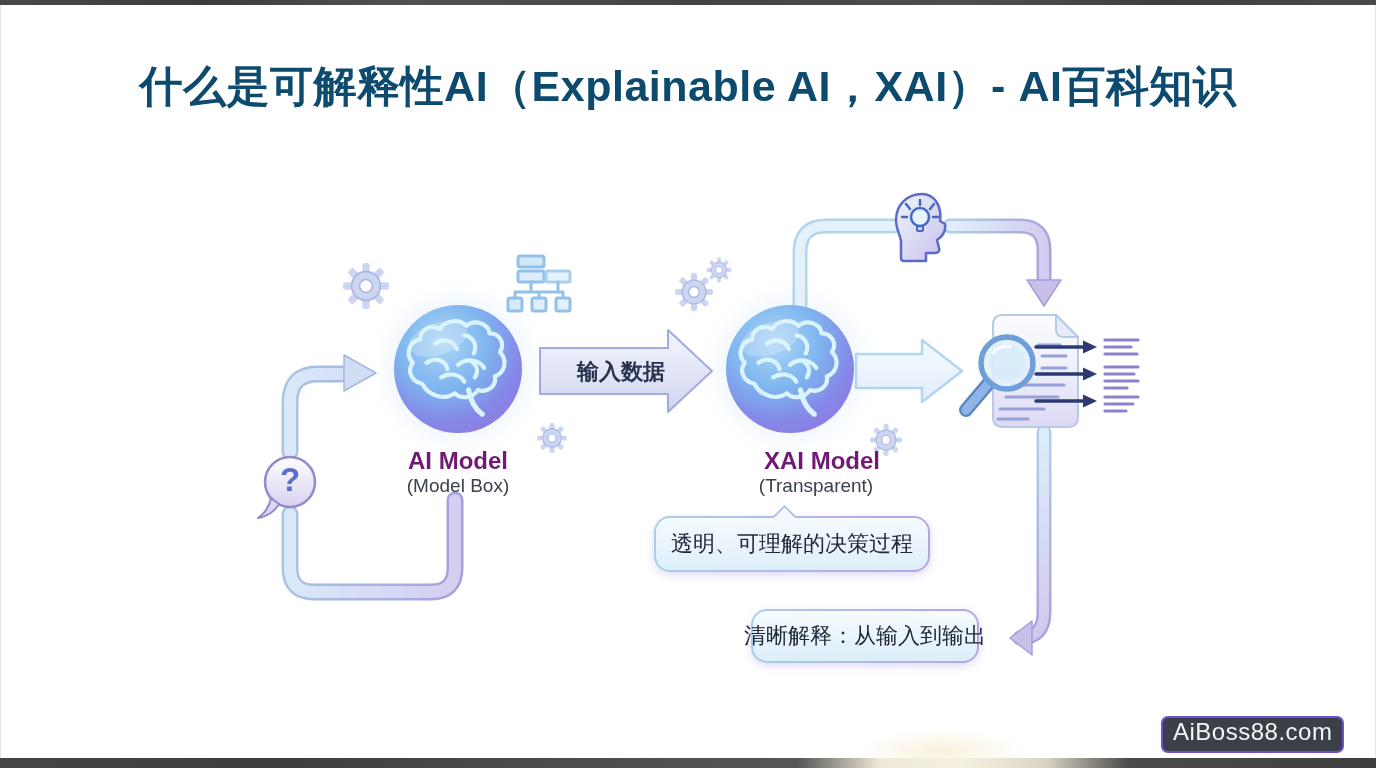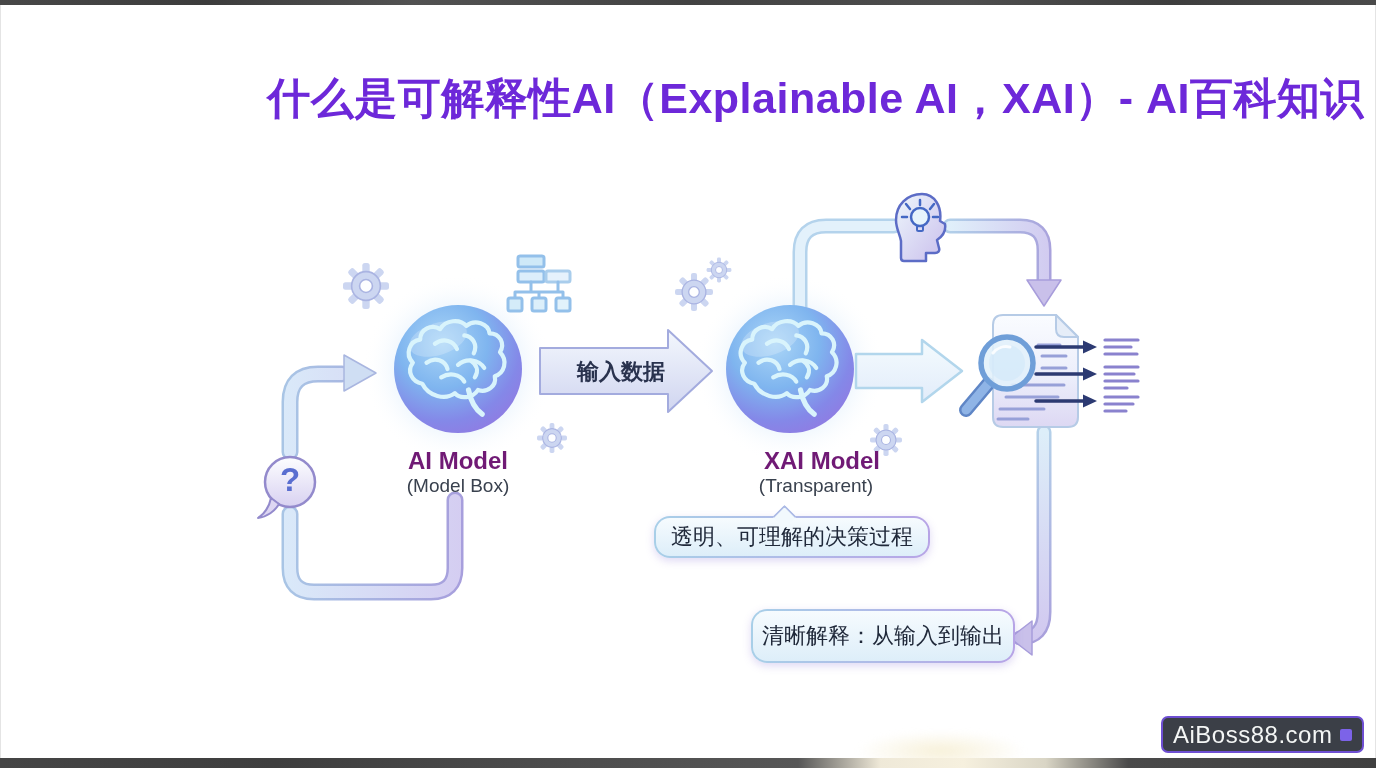--- a/index.html
+++ b/index.html
@@ -15,22 +15,22 @@
   .edge-bottom{
     position:absolute;left:0;bottom:0;width:100%;height:10px;
     background:linear-gradient(90deg,#454545 0%,#3e3e3e 20%,#4c4c4c 40%,#565656 58%,#efe9d8 64%,#f6f0de 70%,#d9d5c5 76%,#4a4a4a 82%,#3f3f3f 100%);
   }
   .smudge{
     position:absolute;left:856px;top:731px;width:170px;height:40px;
     background:radial-gradient(ellipse at center,rgba(243,233,197,.65),rgba(243,233,197,0) 70%);
     filter:blur(3px);
   }
   .title{
-    position:absolute;left:0;right:0;top:58px;margin:12px;text-align:right;
-    font-size:43px;font-weight:800;color:#6d28d9;letter-spacing:.5px;
+    position:absolute;left:0;right:0;top:58px;margin:0;text-align:center;
+    font-size:43px;font-weight:800;color:#0c4a6e;letter-spacing:.5px;
   }
   .abs{position:absolute;}
   .model-label{
     transform:translateX(-50%);font-size:24px;font-weight:bold;color:#701a75;white-space:nowrap;
   }
   .model-sublabel{
     transform:translateX(-50%);font-size:19px;color:#39414e;white-space:nowrap;
   }
   .arrow-label{
     transform:translate(-50%,-50%);font-size:22px;font-weight:700;color:#29324e;white-space:nowrap;
@@ -49,21 +49,21 @@
     font-size:22px;color:#20293a;white-space:nowrap;
   }
   .callout-pointer{
     position:absolute;top:-8px;left:122px;width:15px;height:15px;
     background:#f2f9fd;border-left:2px solid #aebce6;border-top:2px solid #aebce6;
     transform:rotate(45deg);border-top-left-radius:3px;
   }
   .watermark{
     position:absolute;left:1161px;top:716px;height:37px;box-sizing:border-box;
     background:#3b3f47;border:2px solid #6e4fd2;border-radius:7px;
-    display:flex;align-items:center;gap:8px;padding:0 10px;cursor:pointer;
+    display:flex;align-items:center;gap:8px;padding:0 10px;cursor:pointer;flex-direction:column;
   }
   .watermark-text{color:#f4f6f5;font-size:24px;letter-spacing:.5px;white-space:nowrap;}
   .watermark-square{width:12px;height:12px;background:#7c63e8;border-radius:2px;}
 </style>
 </head>
 <body>
 
 <div class="canvas">
 
   <svg class="abs" style="left:0;top:0" width="1376" height="768" viewBox="0 0 1376 768">
@@ -277,25 +277,25 @@
 
   <div class="abs model-label" style="left:822px;top:447px">XAI Model</div>
   <div class="abs model-sublabel" style="left:816px;top:475px">(Transparent)</div>
 
   <div class="abs arrow-label" style="left:621px;top:372px">输入数据</div>
 
   <div class="abs qmark" style="left:290px;top:482px">?</div>
 
   <div class="callout" style="left:654px;top:516px">
     <div class="callout-pointer"></div>
-    <div class="callout-inner" style="width:272px;height:38px">透明、可理解的决策过程</div>
+    <div class="callout-inner" style="width:272px;height:52px">透明、可理解的决策过程</div>
   </div>
 
   <div class="callout" style="left:751px;top:609px">
-    <div class="callout-inner" style="width:260px;height:50px">清晰解释：从输入到输出</div>
+    <div class="callout-inner" style="width:224px;height:50px">清晰解释：从输入到输出</div>
   </div>
 
   <div class="watermark">
     <span class="watermark-text">AiBoss88.com</span>
     <span class="watermark-square"></span>
   </div>
 
   <div class="smudge"></div>
   <div class="edge-top"></div>
   <div class="edge-bottom"></div>

